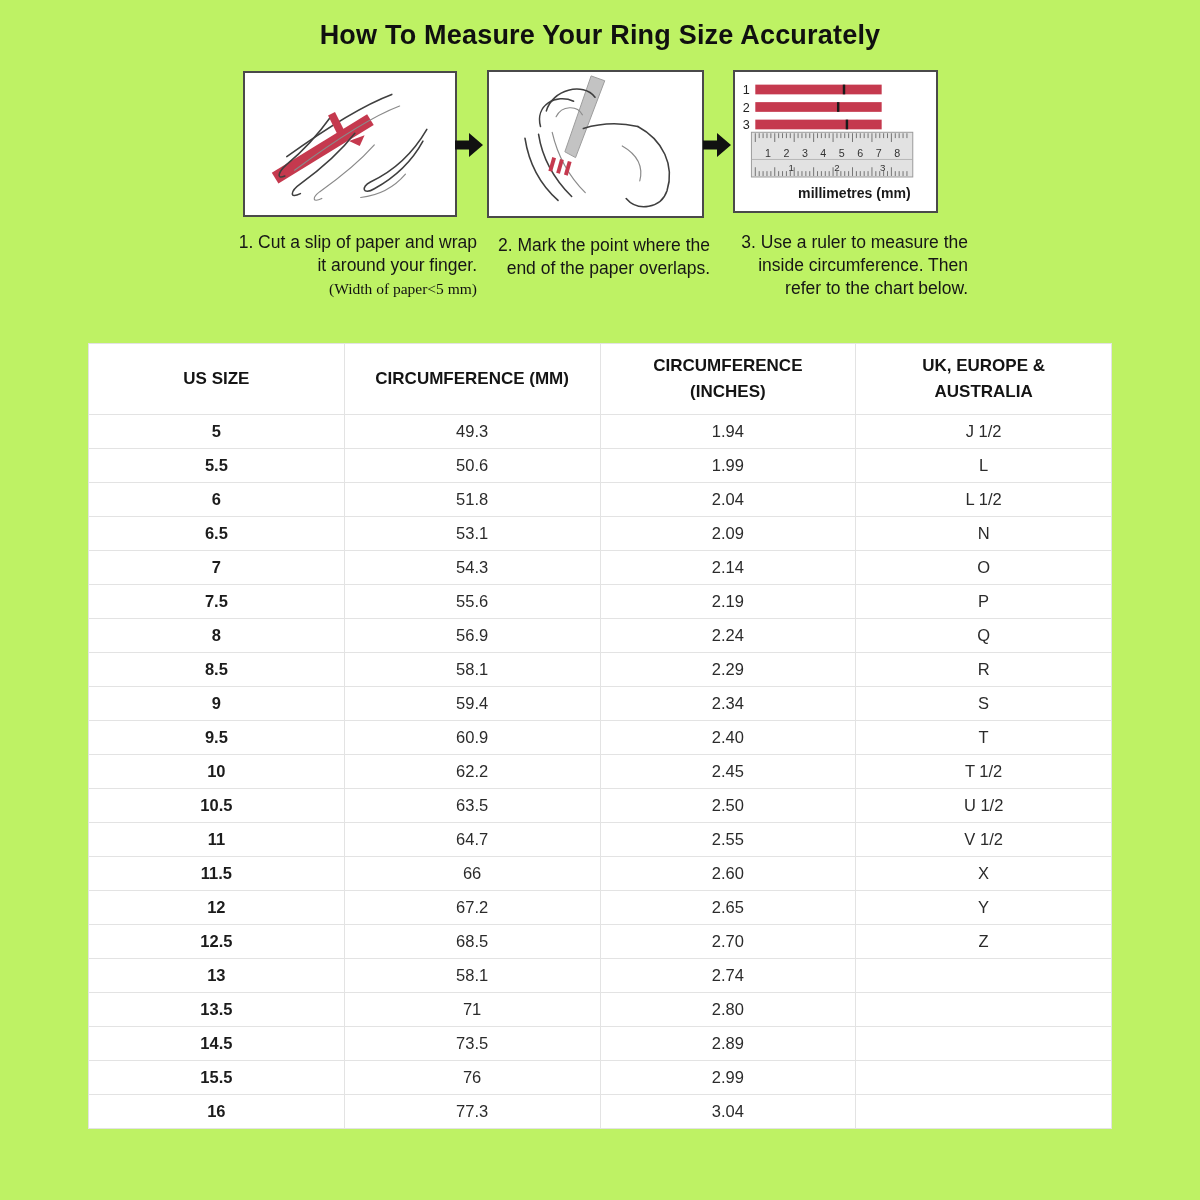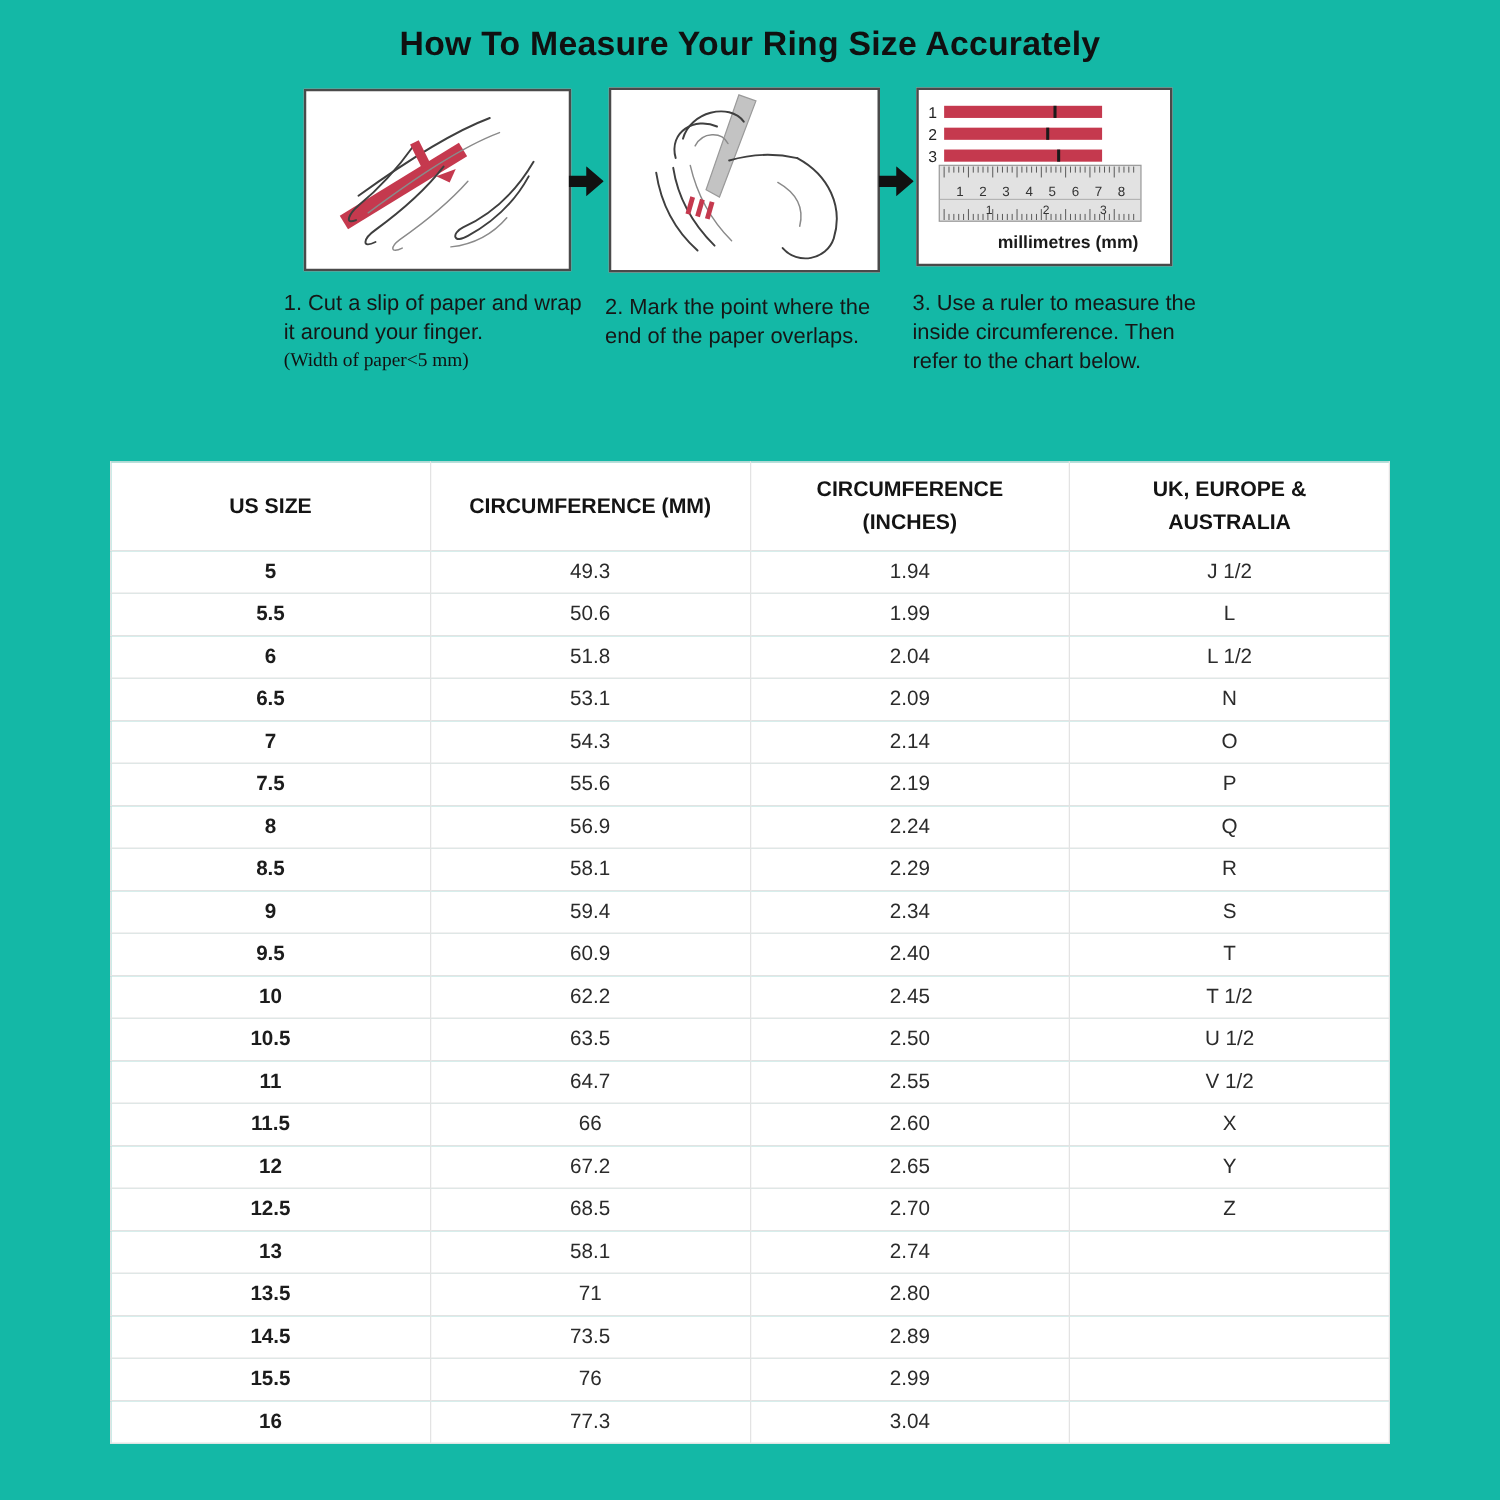--- a/index.html
+++ b/index.html
@@ -1,48 +1,48 @@
 <!DOCTYPE html>
 <html><head>
 <meta charset="utf-8">
 <style>
   html,body { margin:0; padding:0; background:#fff; }
   .stage {
-    position:relative; width:1200px; height:1200px; background:#14b8a6;
+    position:relative; width:1200px; height:1200px; background:#bef264;
     font-family:"Liberation Sans", sans-serif; color:#1b1b1b; overflow:hidden;
   }
   .page-title {
     position:absolute; top:20px; left:0; width:100%;
     text-align:center; font-size:27px; font-weight:bold; color:#101010;
     letter-spacing:0.2px;
   }
   .panel {
     position:absolute; box-sizing:border-box; background:#fff;
     border:2px solid #4a4a4a;
   }
   .panel svg { width:100%; height:100%; display:block; }
   #panel1 { left:243px; top:71px;  width:214px; height:146px; }
   #panel2 { left:487px; top:70px;  width:217px; height:148px; }
   #panel3 { left:733px; top:70px;  width:205px; height:143px; }
   .arrow  { position:absolute; width:28px; height:24px; }
   #arrow1 { left:455px; top:133px; }
   #arrow2 { left:703px; top:133px; }
   .step-text {
-    position:absolute; font-size:17.5px; line-height:1.32; color:#161616;
+    position:absolute; font-size:17.5px; line-height:1.32; color:#161616;text-align:right;
   }
   #step1 { left:227px; top:231px; width:250px; }
   #step2 { left:484px; top:234px; width:226px; }
   #step3 { left:730px; top:231px; width:238px; }
   .step-note {
     font-family:"Liberation Serif", serif; font-weight:normal;
     font-size:15.5px; margin-top:2px; color:#111;
   }
   table.ring-table {
     position:absolute; left:88px; top:343px; width:1024px;
-    border-collapse:collapse; table-layout:fixed;margin-top:26px;
+    border-collapse:collapse; table-layout:fixed;
   }
   table.ring-table th, table.ring-table td {
     border:1px solid #e3e3e3; text-align:center; vertical-align:middle;
     background:#fff; padding:0;
   }
   table.ring-table th {
     height:70px; font-size:17px; font-weight:bold; color:#141414;
     line-height:1.55;
   }
   table.ring-table td { height:33px; font-size:16.5px; color:#2b2b2b; }

